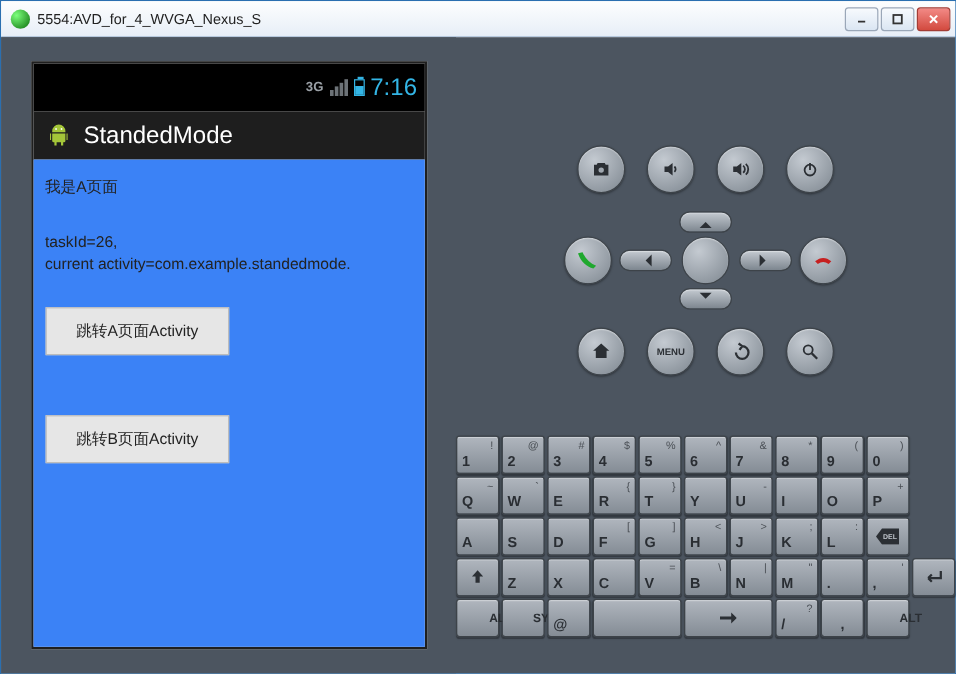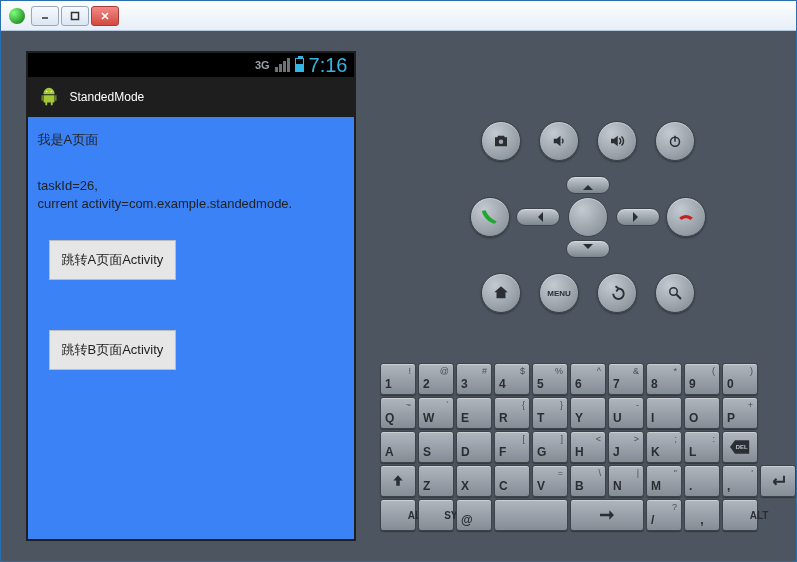--- a/index.html
+++ b/index.html
@@ -8,38 +8,38 @@
   .title-bar { height: 30px; background: linear-gradient(#fdfefe, #e7eef7); display: flex; align-items: center; padding: 0 4px 0 8px; border-bottom: 1px solid #b7c9de; }
   .title-bar .app-icon { width: 16px; height: 16px; border-radius: 50%; background: radial-gradient(circle at 30% 30%, #7cff7c, #0a6d0a); margin-right: 6px; }
   .title-text { font-size: 12px; color: #222; flex: 1; }
   .win-controls { display: flex; gap: 2px; }
   .win-btn { width: 28px; height: 20px; border: 1px solid #9aa7b8; border-radius: 3px; background: linear-gradient(#f7fafd, #dbe6f3); display: flex; align-items: center; justify-content: center; cursor: pointer; }
   .win-btn.close { background: linear-gradient(#f38a86, #d24a3f); border-color: #a43d35; }
   .win-btn svg { display: block; }
   .body { flex: 1; display: flex; background: #4c5560; }
   .left-panel { width: 388px; background: #4c5560; display: flex; align-items: center; justify-content: center; }
   .phone { width: 330px; height: 490px; background: #fff; border: 2px solid #1f1f1f; display: flex; flex-direction: column; }
-  .status-bar { height: 24px; background: #000; display: flex; align-items: center; justify-content: flex-end; padding: 0 6px; gap: 5px; }
+  .status-bar { height: 40px; background: #000; display: flex; align-items: center; justify-content: flex-end; padding: 0 6px; gap: 5px; }
   .status-3g { font-size: 11px; color: #9aa0a6; font-weight: bold; }
   .sig-bars { display: flex; align-items: flex-end; gap: 1px; }
   .sig-bars span { width: 3px; background: #6d7378; }
   .sig-bars span:nth-child(1){height:5px}
   .sig-bars span:nth-child(2){height:8px}
   .sig-bars span:nth-child(3){height:11px}
   .sig-bars span:nth-child(4){height:14px}
   .batt { width: 9px; height: 14px; border: 1px solid #33b5e5; position: relative; background: linear-gradient(to top, #33b5e5 60%, transparent 60%); }
   .batt::before { content: ""; position: absolute; top: -3px; left: 2px; width: 5px; height: 2px; background: #33b5e5; }
   .clock { font-size: 20px; color: #33b5e5; }
   .action-bar { height: 40px; background: #1e1e1e; display: flex; align-items: center; padding: 0 10px; gap: 10px; }
   .android-icon { width: 22px; height: 22px; }
-  .action-bar-title { color: #fff; font-size: 12px; }
+  .action-bar-title { color: #fff; font-size: 20px; }
   .activity { flex: 1; background: #3b82f6; padding: 14px 10px; color: #222; font-size: 13px; }
   .page-label { margin-bottom: 28px; }
   .info { margin-bottom: 28px; line-height: 1.35; }
-  .btn { display: inline-block; background: #e6e6e6; border: 1px solid #bcbcbc; padding: 10px 12px; font-size: 13px; color: #222; margin-bottom: 50px; cursor: pointer; margin-left: 11px; }
+  .btn { display: inline-block; background: #e6e6e6; border: 1px solid #bcbcbc; padding: 10px 25px; font-size: 13px; color: #222; margin-bottom: 50px; cursor: pointer; }
   .right-panel { flex: 1; display: flex; flex-direction: column; align-items: center; }
   .ctrl-pad { margin-top: 90px; display: flex; flex-direction: column; align-items: center; gap: 21px; }
   .ctrl-row { display: flex; gap: 18px; align-items: center; }
   .circ-btn { width: 40px; height: 40px; border-radius: 50%; background: radial-gradient(circle at 35% 30%, #c4cad1, #7d868f); border: 1px solid #3d4349; display: flex; align-items: center; justify-content: center; cursor: pointer; box-shadow: inset 0 1px 1px rgba(255,255,255,0.4), 0 1px 2px rgba(0,0,0,0.4); }
   .circ-btn svg { display: block; }
   .dpad { position: relative; width: 120px; height: 70px; }
   .dpad-center { position: absolute; left: 40px; top: 15px; width: 40px; height: 40px; border-radius: 50%; background: radial-gradient(circle at 35% 30%, #c4cad1, #7d868f); border: 1px solid #3d4349; cursor: pointer; box-shadow: inset 0 1px 1px rgba(255,255,255,0.4); }
   .dpad-tri { position: absolute; width: 44px; height: 18px; border-radius: 10px; background: linear-gradient(#c4cad1, #7d868f); border: 1px solid #3d4349; cursor: pointer; box-shadow: inset 0 1px 1px rgba(255,255,255,0.4); display: flex; align-items: center; justify-content: center; }
   .dpad-up { left: 38px; top: -6px; }
   .dpad-down { left: 38px; bottom: -6px; }
@@ -58,20 +58,21 @@
   .key .sup { position: absolute; right: 4px; top: 2px; font-size: 9px; color: #4a4f55; }
   .key .center { position:absolute; inset:0; display:flex; align-items:center; justify-content:center; }
   .key .alt-label { position: absolute; inset: 0; display: flex; align-items: center; justify-content: center; font-size: 10px; font-weight: bold; padding-left: 36px; }
 </style>
 </head>
 <body>
 
 <div class="window">
   <div class="title-bar">
     <div class="app-icon"></div>
+    <div class="title-text">5554:AVD_for_4_WVGA_Nexus_S</div>
     <div class="win-controls">
       <div class="win-btn">
         <svg width="10" height="10">
             <line x1="2" y1="7" x2="8" y2="7" stroke="#333" stroke-width="1.5"></line>
           </svg>
       </div>
       <div class="win-btn">
         <svg width="10" height="10">
             <rect x="1.5" y="1.5" width="7" height="7" fill="none" stroke="#333" stroke-width="1.5"></rect>
           </svg>

